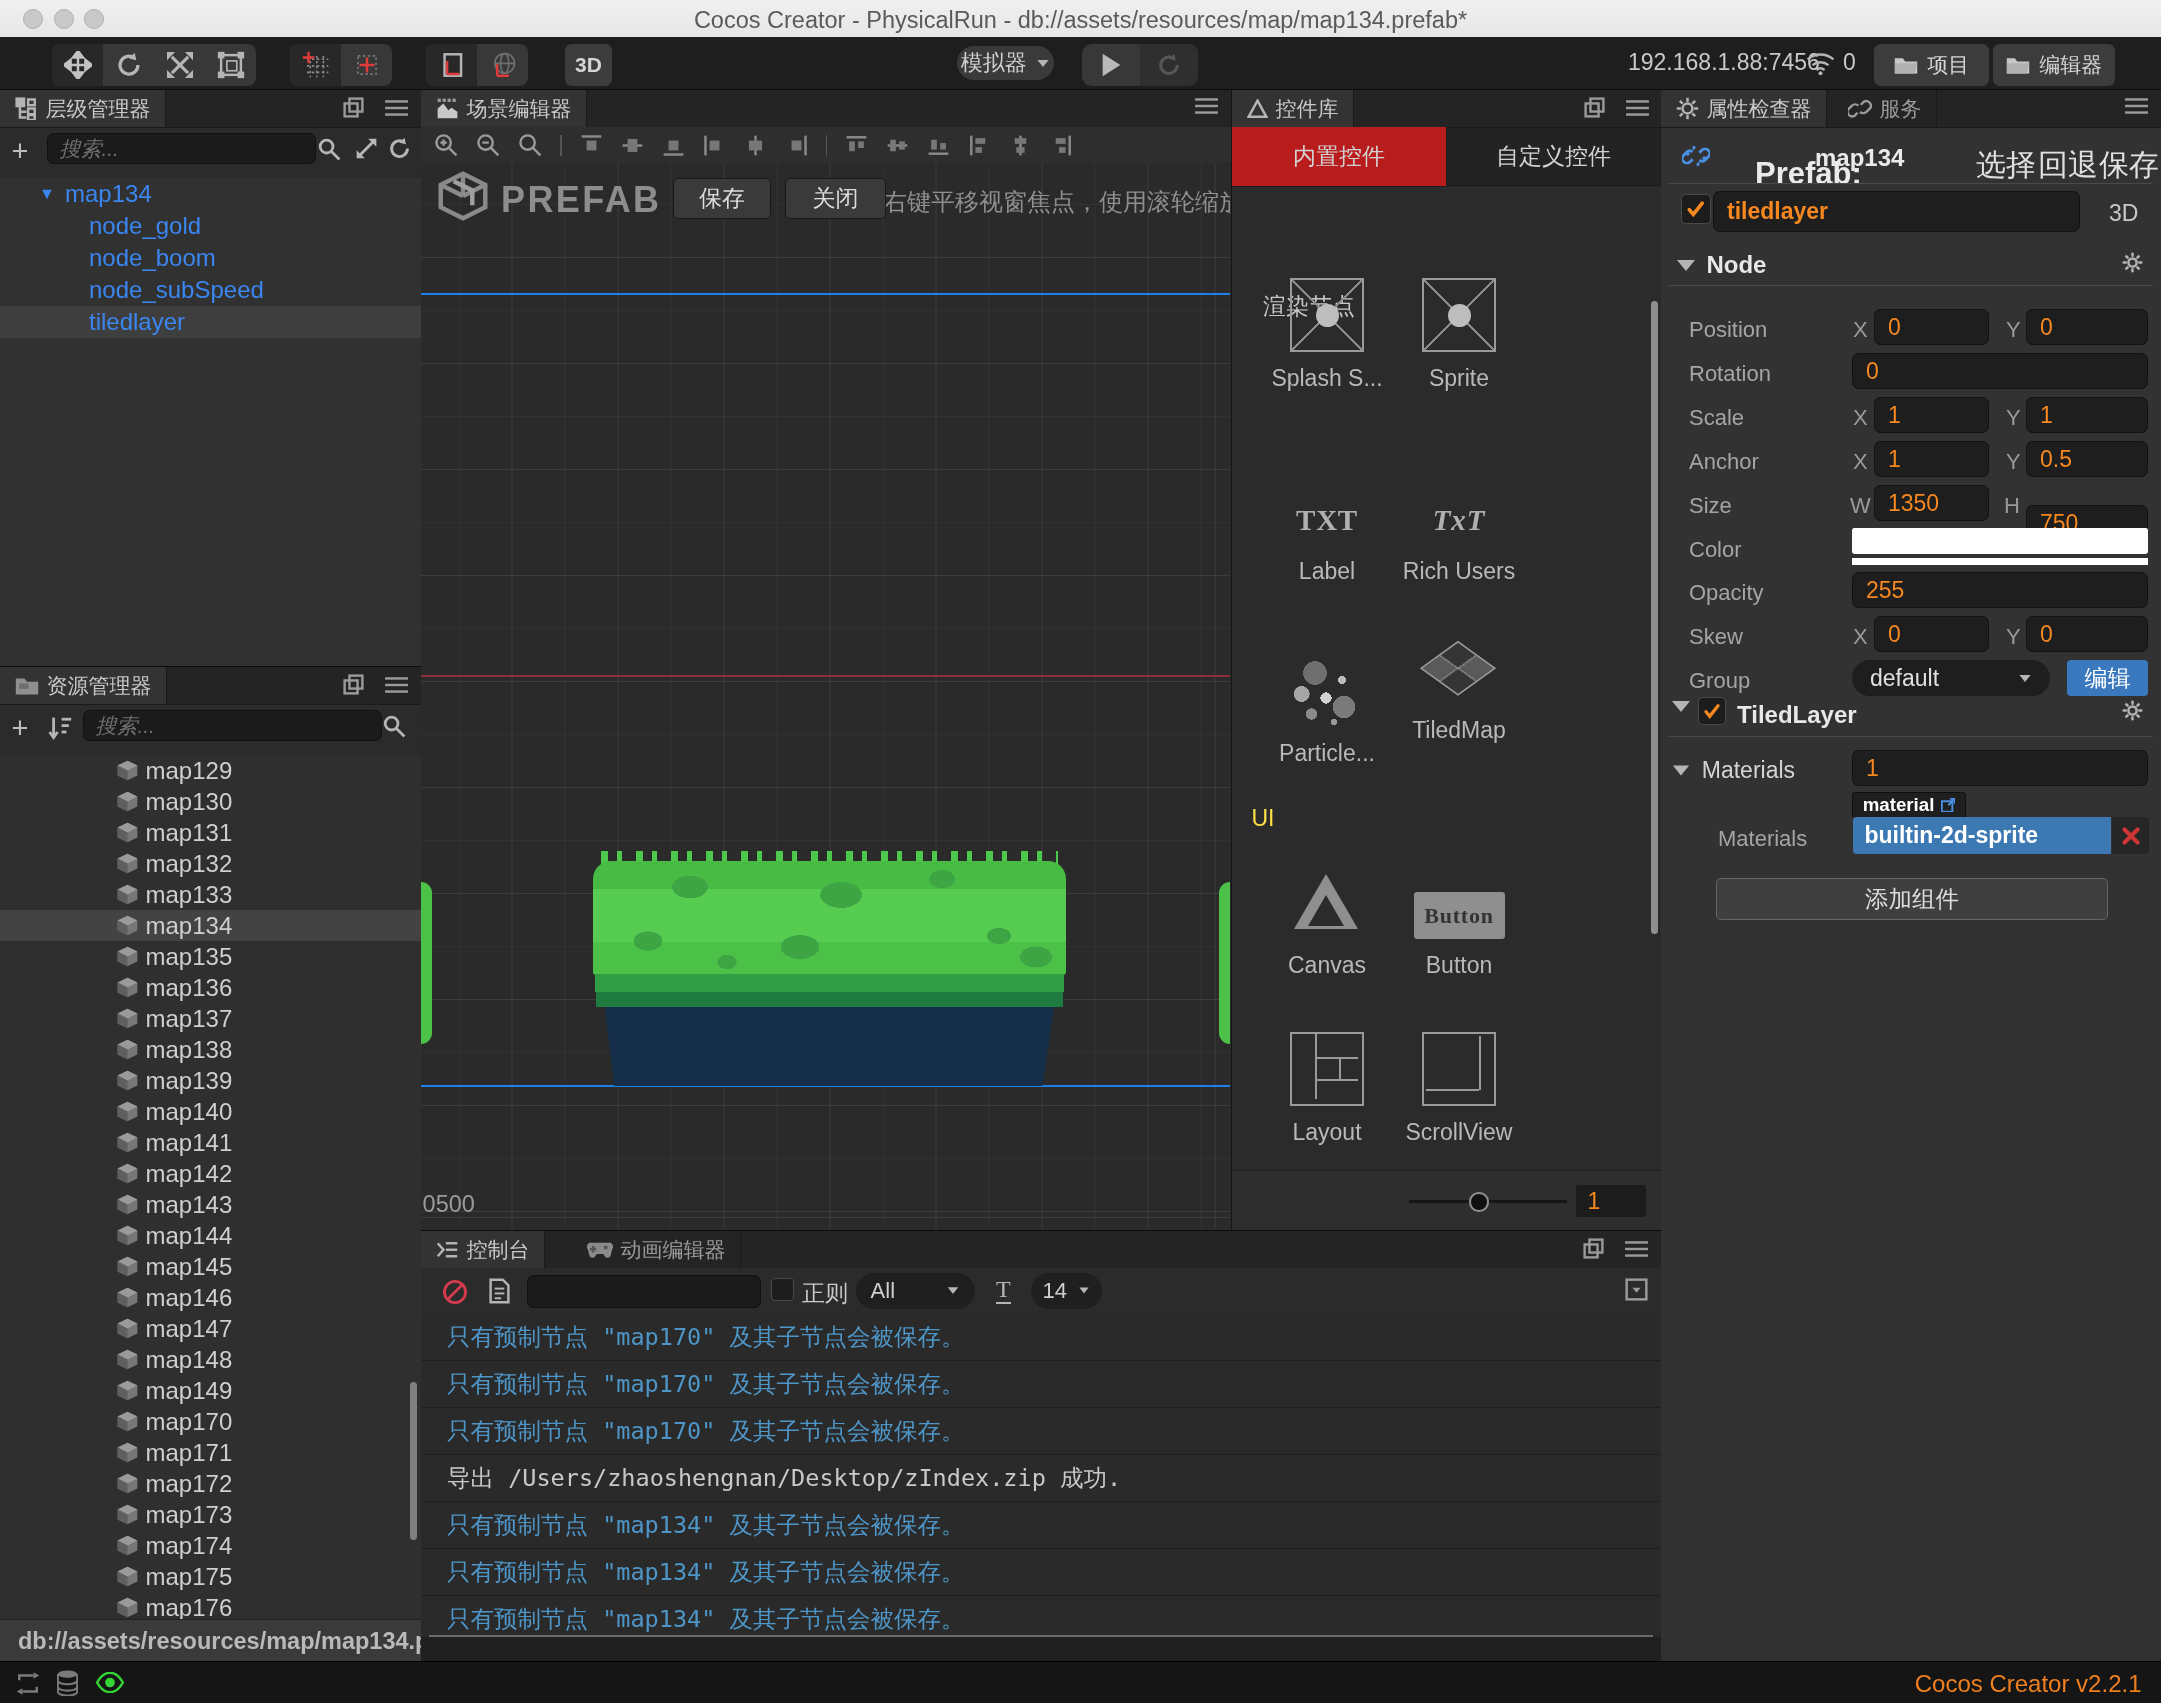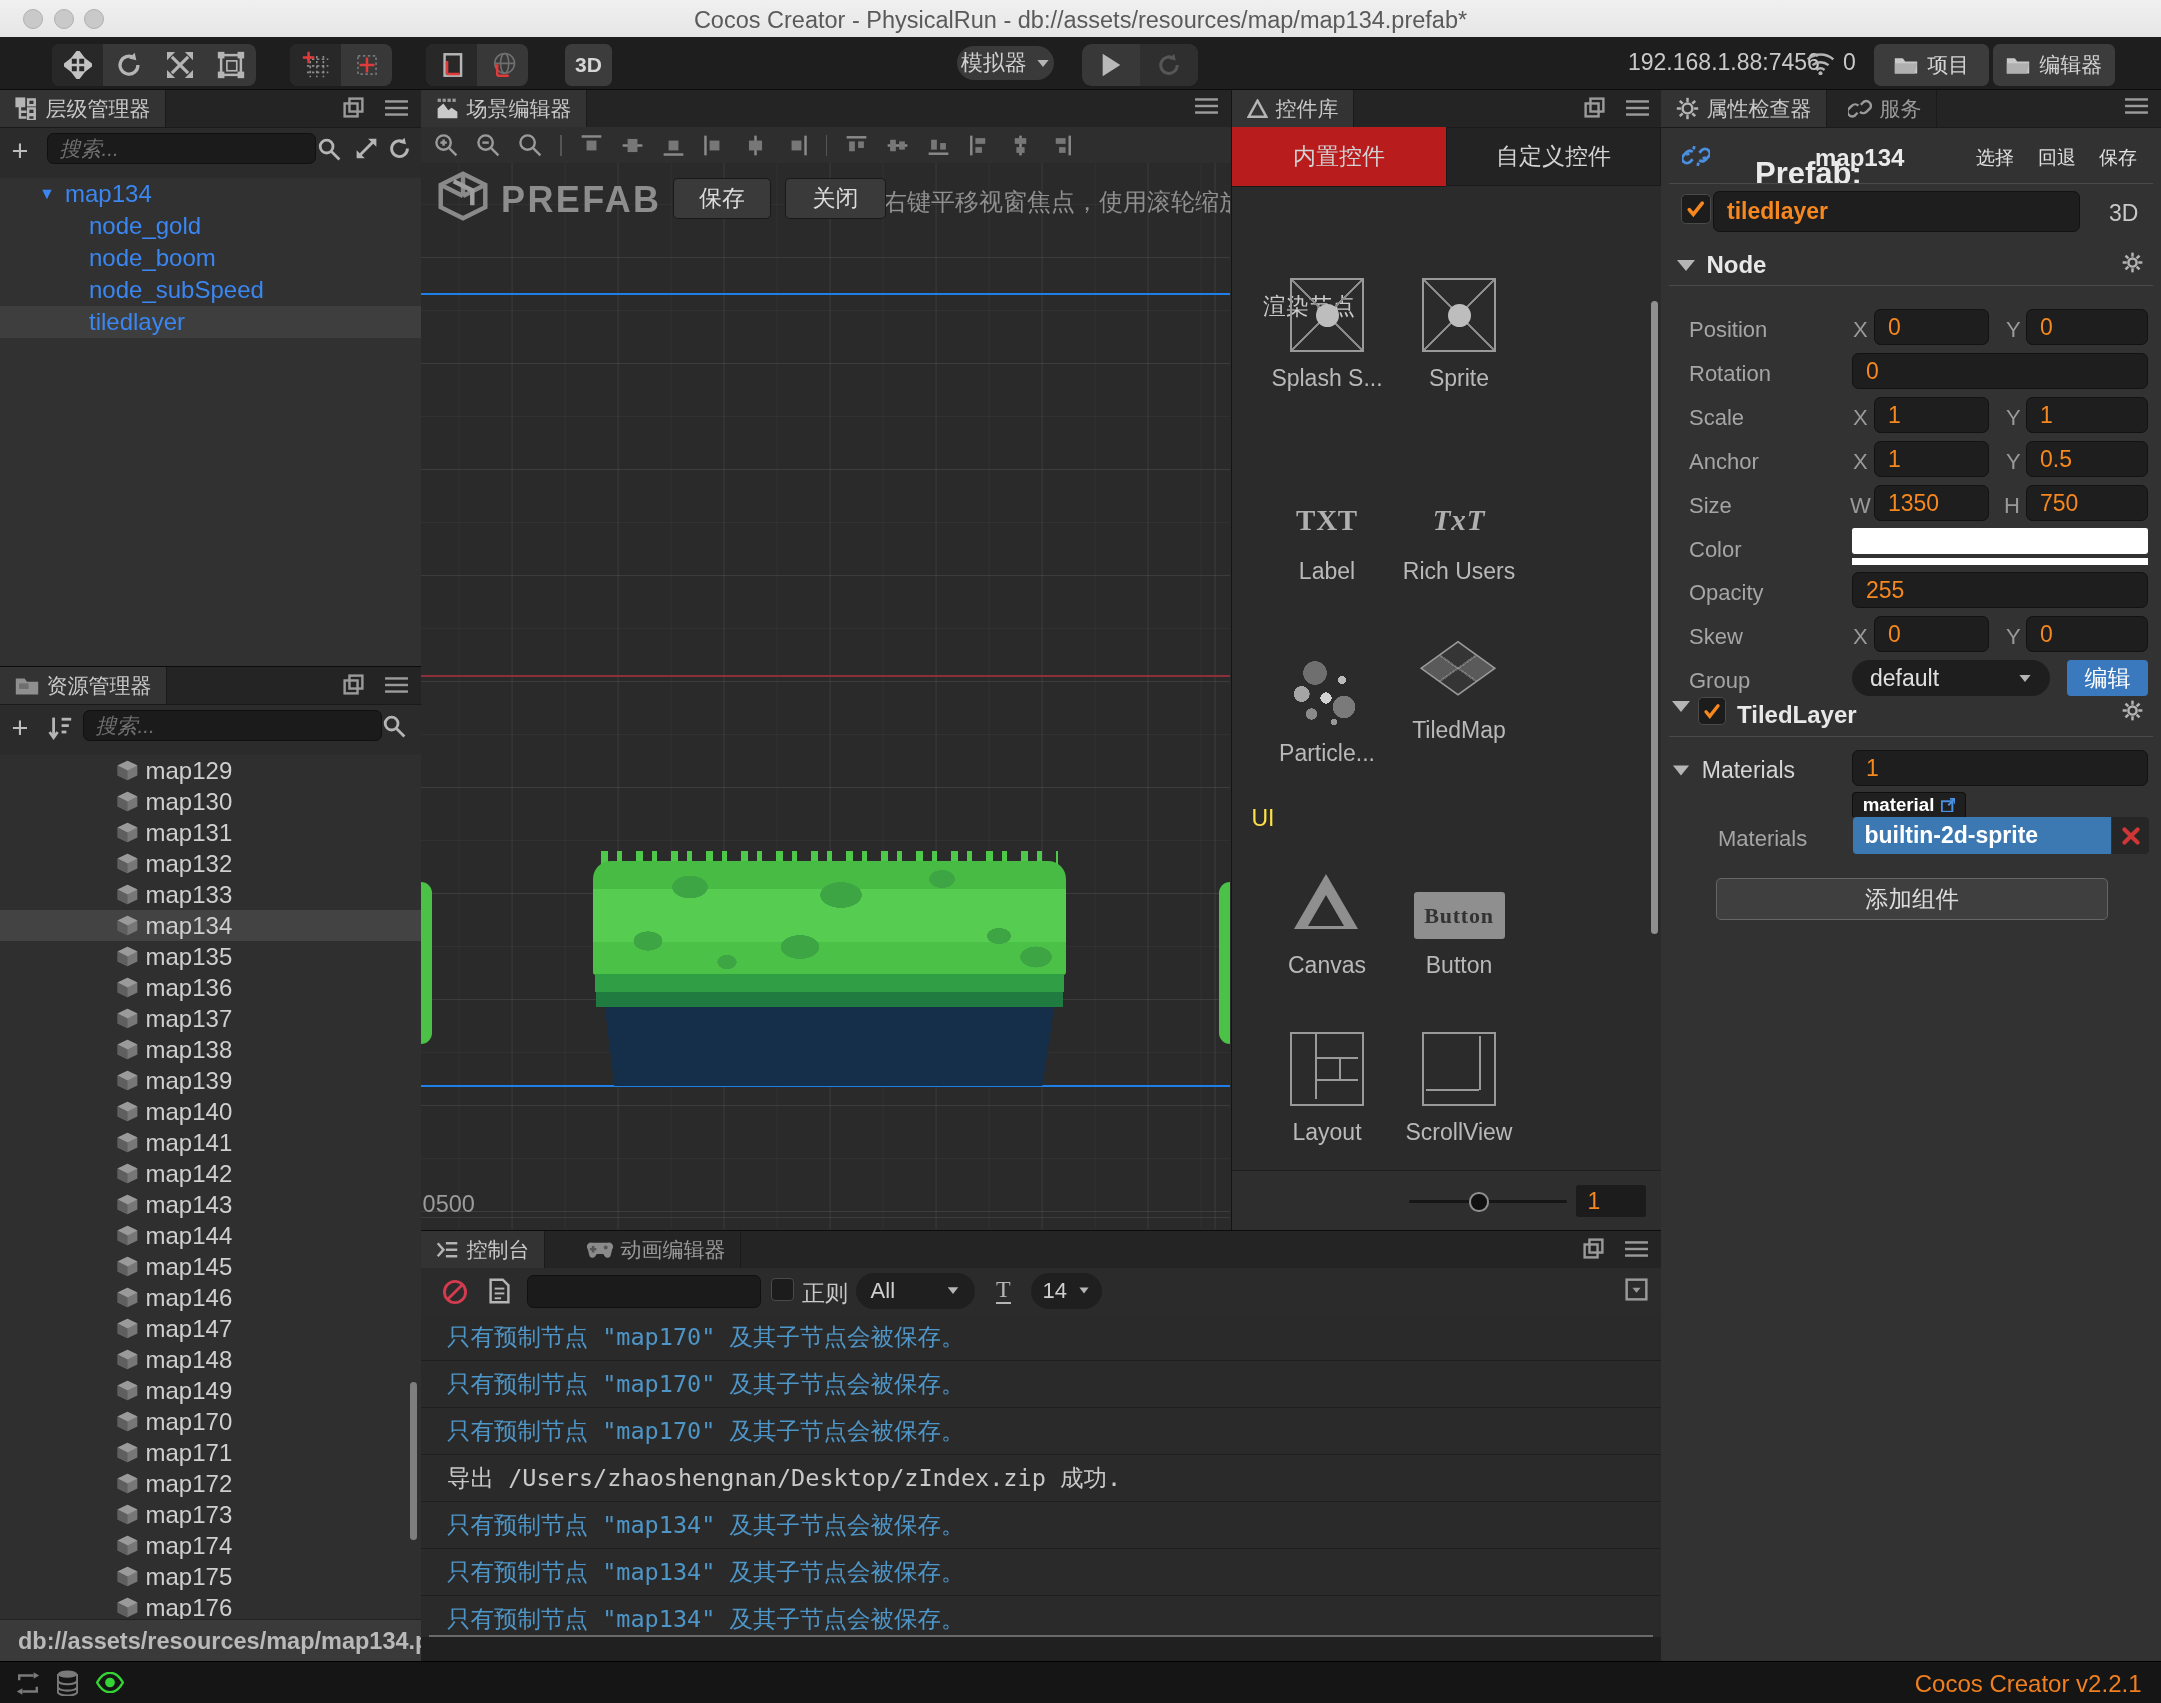--- a/index.html
+++ b/index.html
@@ -105,21 +105,21 @@
   .icon-scrollview::before{content:"";position:absolute;right:2.4px;top:2.4px;bottom:14px;width:10.6px;border-left:2.4px solid #9a9a9a;}
   .icon-scrollview::after{content:"";position:absolute;left:2.4px;right:15.4px;bottom:2.4px;height:10.6px;border-top:2.4px solid #9a9a9a;}
   
   .insp-label{position:absolute;font-size:22px;color:#a5a5a5;}
   .axis{position:absolute;font-size:22px;color:#9a9a9a;}
   .ival{position:absolute;height:36px;background:#1e1e1e;border:0.8px solid #121212;border-radius:6.5px;color:#f6881f;font-size:23px;display:flex;align-items:center;padding-left:13px;box-sizing:border-box;}
   .checkbox{position:absolute;width:28px;height:28px;background:#1c1c1c;border:1.6px solid #4a4a4a;border-radius:4.9px;display:flex;align-items:center;justify-content:center;}
   .section-head{position:absolute;font-size:24px;font-weight:bold;color:#e8e8e8;display:flex;align-items:center;gap:11.4px;}
   .scaret{width:0;height:0;border-left:9px solid transparent;border-right:9px solid transparent;border-top:11.4px solid #b5b5b5;}
   .hr{position:absolute;left:8px;right:8px;height:0.8px;background:#4a4a4a;}
-  .insp-action{font-size:19px;color:#e0e0e0;}
+  .insp-action{font-size:30px;color:#e0e0e0;}
   
   .log-row{height:46px;display:flex;align-items:center;padding-left:26px;border-bottom:0.8px solid #1f1f1f;font-family:"DejaVu Sans Mono","Liberation Mono",monospace;font-size:23.5px;background:#2a2a2a;}
   .log-row.log-info{color:#4e96c8;}
   .log-row.log-plain{color:#c9c9c9;}
   
   .statusbar{left:0;top:1661px;width:2161px;height:42px;background:#151515;border-top:1.6px solid #000;}
   .version{position:absolute;right:19.5px;top:8px;font-size:24px;color:#f0801f;}
   .scrollthumb{position:absolute;border-radius:4px;background:#7f7f7f;}
   svg{display:block;}
 </style>
@@ -1144,21 +1144,21 @@
     <div class="insp-label" style="left:28px;top:359px;">Anchor</div>
     <div class="axis" style="left:192px;top:359px;">X</div>
     <div class="ival" style="left:213px;top:351px;width:115px;">1</div>
     <div class="axis" style="left:345px;top:359px;">Y</div>
     <div class="ival" style="left:365px;top:351px;width:122px;">0.5</div>
 
     <div class="insp-label" style="left:28px;top:403px;">Size</div>
     <div class="axis" style="left:189px;top:403px;">W</div>
     <div class="ival" style="left:213px;top:395px;width:115px;">1350</div>
     <div class="axis" style="left:343px;top:403px;">H</div>
-    <div class="ival" style="left:365px;top:395px;width:122px;">750</div>
+    <div class="ival" style="left:365px;top:415px;width:122px;">750</div>
 
     <div class="insp-label" style="left:28px;top:447px;">Color</div>
     <div class="abs" style="left:191px;top:438px;width:296px;height:26px;background:#fff;border-radius:2.4px;"></div>
     <div class="abs" style="left:191px;top:468px;width:296px;height:6.5px;background:#fff;"></div>
 
     <div class="insp-label" style="left:28px;top:490px;">Opacity</div>
     <div class="ival" style="left:191px;top:482px;width:296px;">255</div>
 
     <div class="insp-label" style="left:28px;top:534px;">Skew</div>
     <div class="axis" style="left:192px;top:534px;">X</div>

